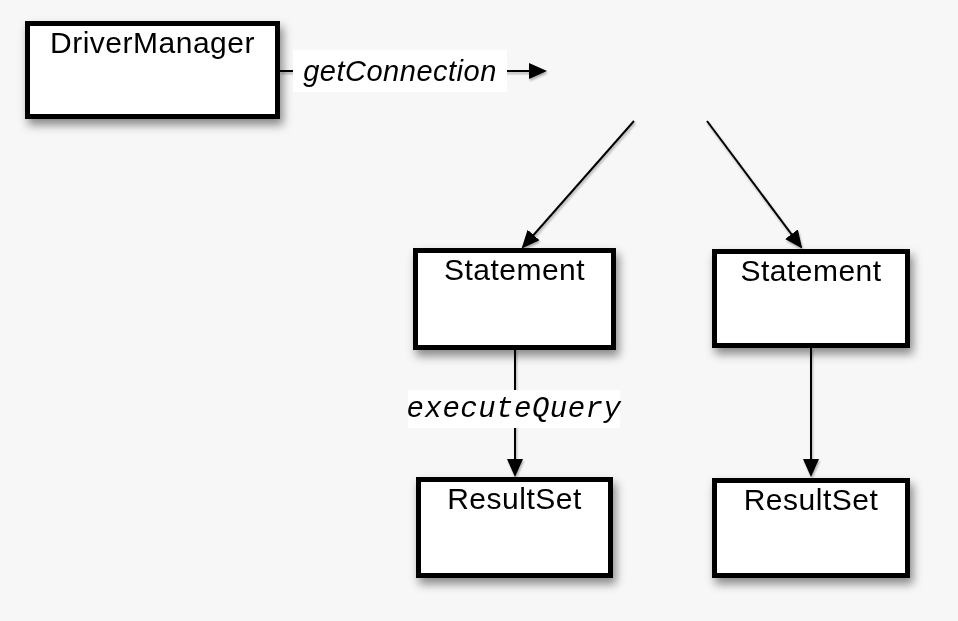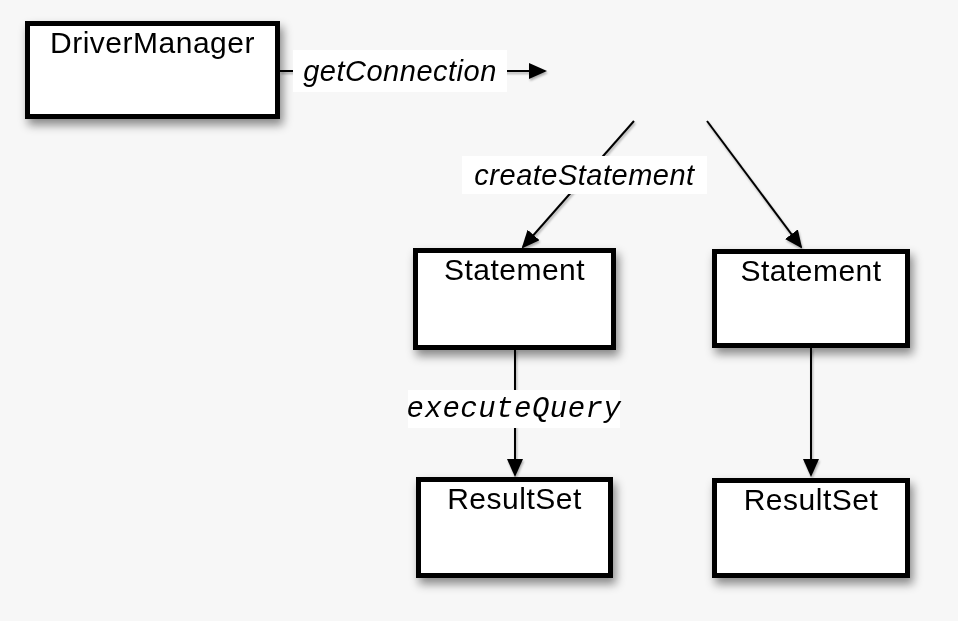--- a/index.html
+++ b/index.html
@@ -100,21 +100,18 @@
   </div>
 
   <div class="node node-resultset-right">
     <span>ResultSet</span>
   </div>
 
   <div class="edge-label label-get-connection">
     <span>getConnection</span>
   </div>
 
-  <div class="edge-label label-create-statement">
-    <span>createStatement</span>
-  </div>
 
   <div class="edge-label label-execute-query">
     <span>executeQuery</span>
   </div>
 
 </div>
 
 </body></html>

